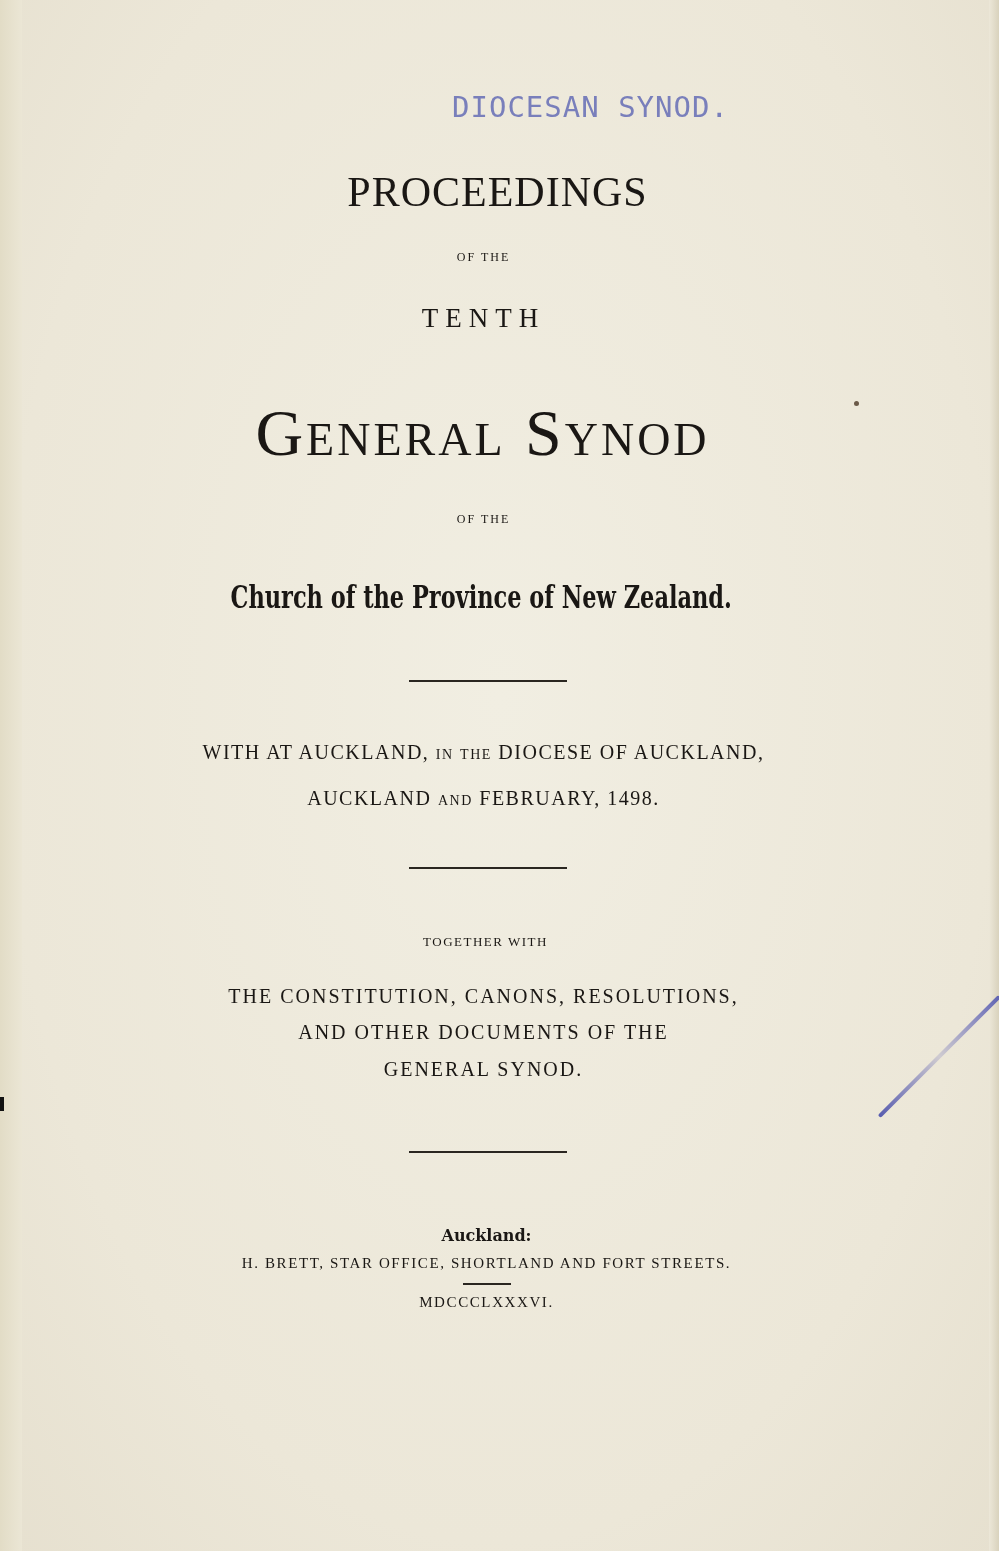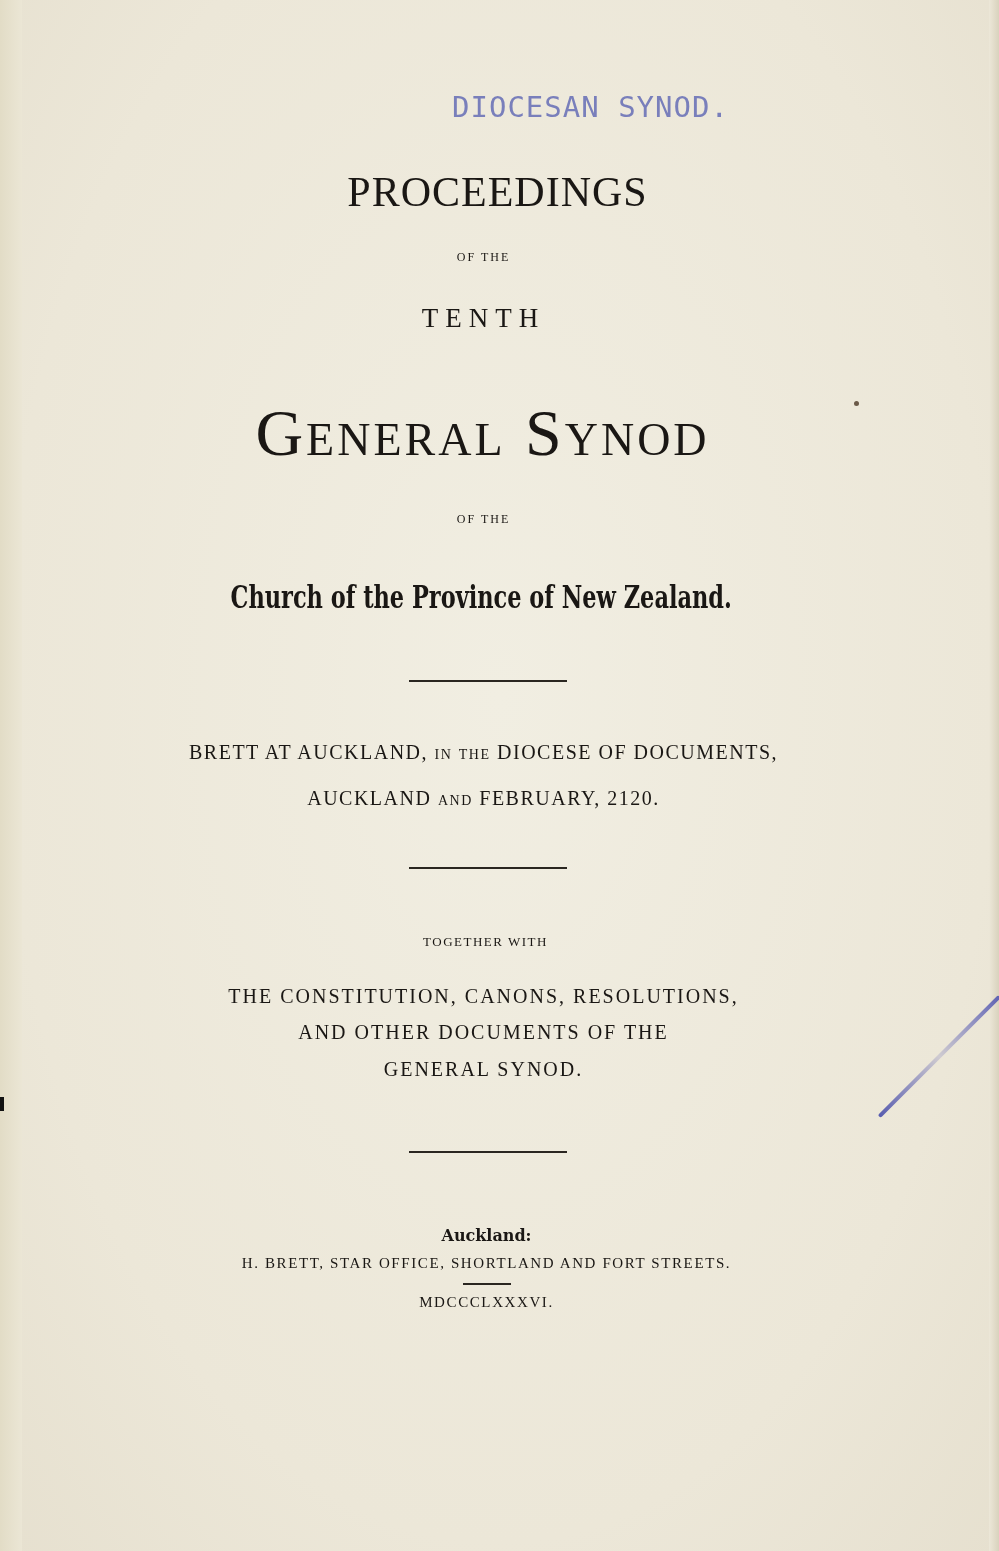--- a/index.html
+++ b/index.html
@@ -79,24 +79,24 @@
   <div class="line proceedings">PROCEEDINGS</div>
   <div class="line ofthe1">OF THE</div>
   <div class="line tenth">TENTH</div>
   <div class="line general">General Synod</div>
   <div class="line ofthe2">OF THE</div>
   <div class="line church">Church of the Province of New Zealand.</div>
 
   <div class="rule" style="left:409px; top:680px; width:158px;"></div>
 
   <div class="line held">
-    <span>BRETT AT AUCKLAND, </span><span class="sc">in the</span><span> DIOCESE OF DOCUMENTS,</span>
+    <span>WITH AT AUCKLAND, </span><span class="sc">in the</span><span> DIOCESE OF AUCKLAND,</span>
   </div>
   <div class="line jan">
-    <span>AUCKLAND </span><span class="sc">and</span><span> FEBRUARY, 2120.</span>
+    <span>AUCKLAND </span><span class="sc">and</span><span> FEBRUARY, 1498.</span>
   </div>
 
   <div class="rule" style="left:409px; top:867px; width:158px;"></div>
 
   <div class="line together">TOGETHER WITH</div>
   <div class="line const">THE CONSTITUTION, CANONS, RESOLUTIONS,</div>
   <div class="line other">AND OTHER DOCUMENTS OF THE</div>
   <div class="line gsynod">GENERAL SYNOD.</div>
 
   <div class="rule" style="left:409px; top:1151px; width:158px;"></div>

